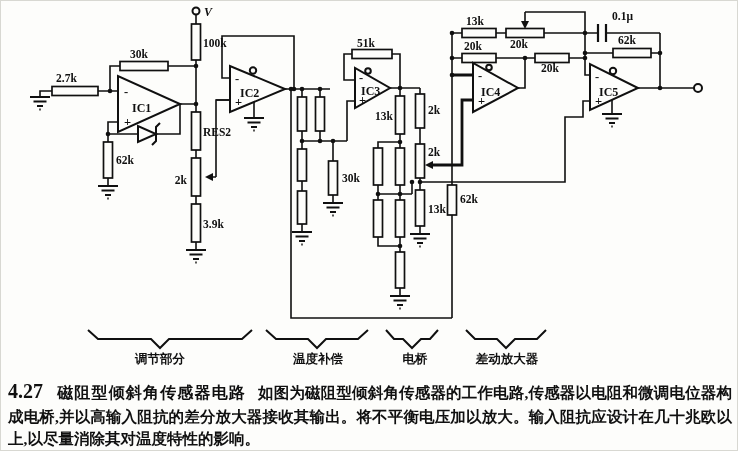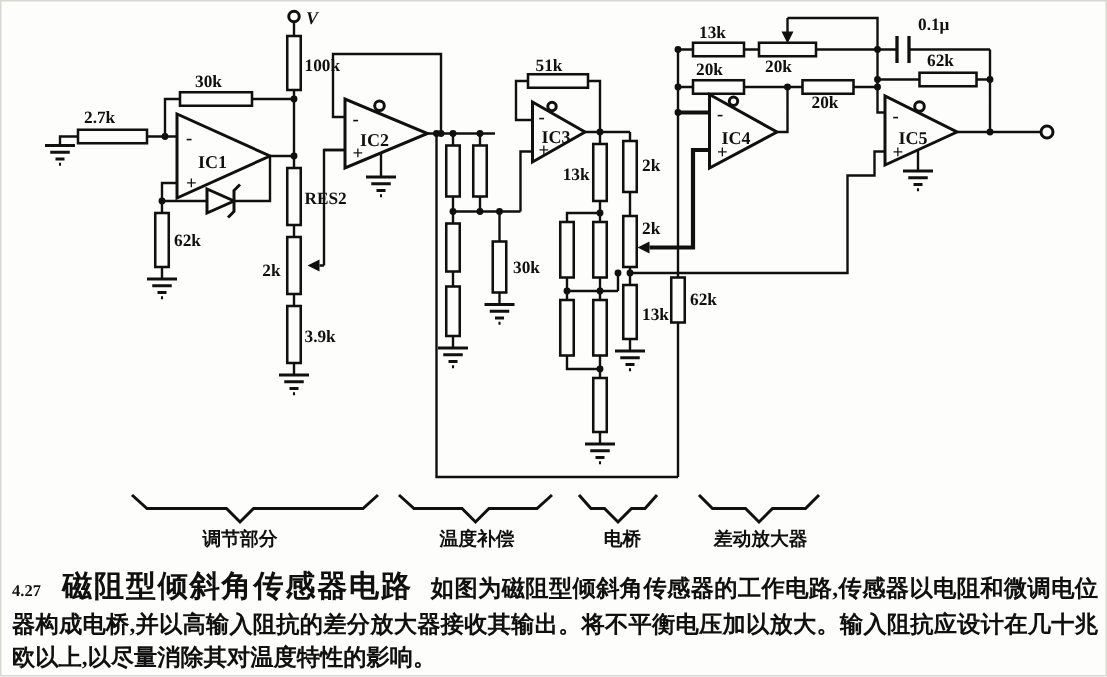--- a/index.html
+++ b/index.html
@@ -16,22 +16,22 @@
   .lbl{font-size:11.5px;}
   .iclbl{font-size:12px;}
   .sign{font-size:12.5px;}
   .seclbl{font-size:12.5px;text-anchor:middle;}
   .vlbl{font-size:12px;font-style:italic;}
   .caption{
     position:absolute;left:8px;right:6px;top:377px;
     font-size:15.5px;font-weight:700;line-height:1.45;
     text-align:justify;color:#101010;
   }
-  .cap-num{margin-right:14px;font-size:11px;margin-top:36px;}
-  .cap-title{margin-right:12px;font-size:20px;letter-spacing:1px;}
+  .cap-num{margin-right:14px;font-size:20px;margin-top:36px;}
+  .cap-title{margin-right:12px;font-size:16px;letter-spacing:1px;}
 </style>
 </head>
 <body>
 
 <div class="screen">
 
 <svg width="738" height="372" viewBox="0 0 738 372">
   <defs>
     <g id="gnd" stroke="#101010" stroke-width="2" fill="none">
       <path d="M-10,0 H10 M-6.5,4.5 H6.5 M-3,9 H3 M-0.7,12.5 H0.7"></path>

